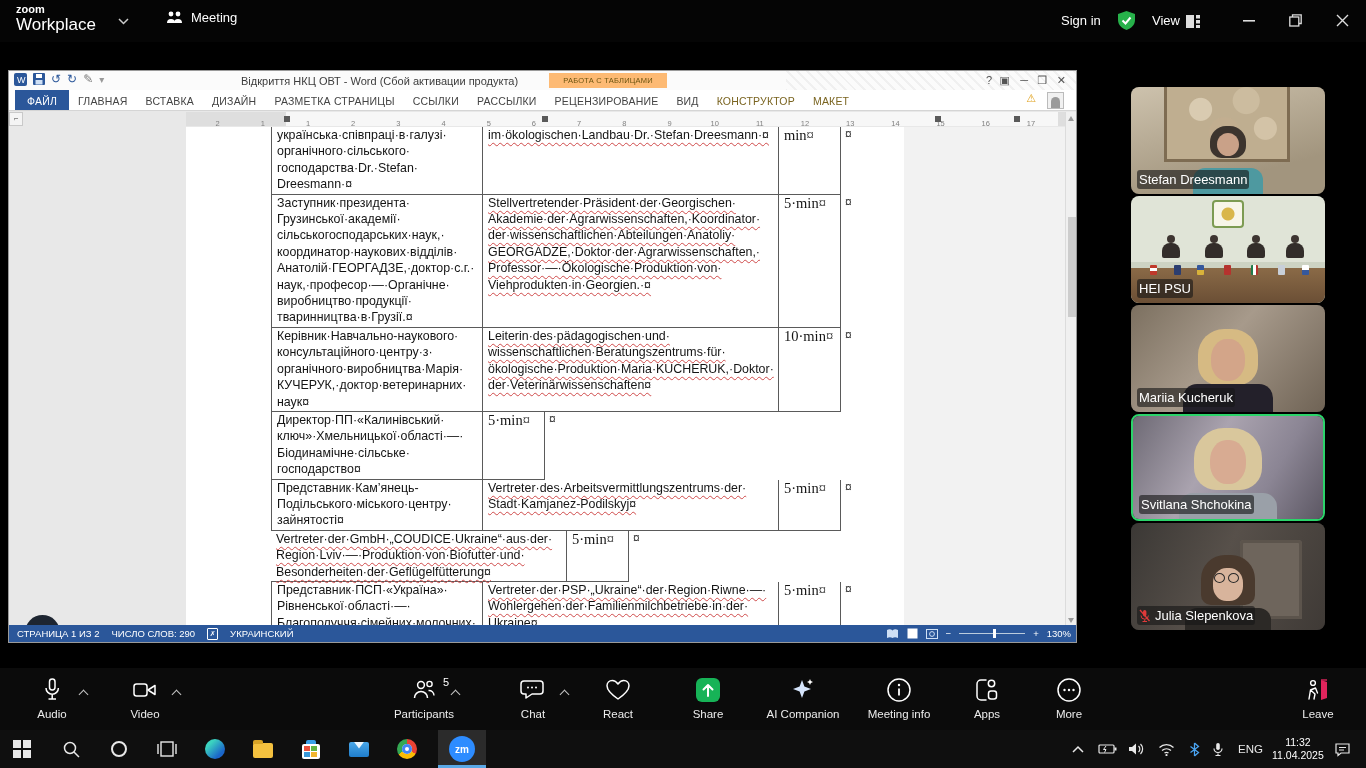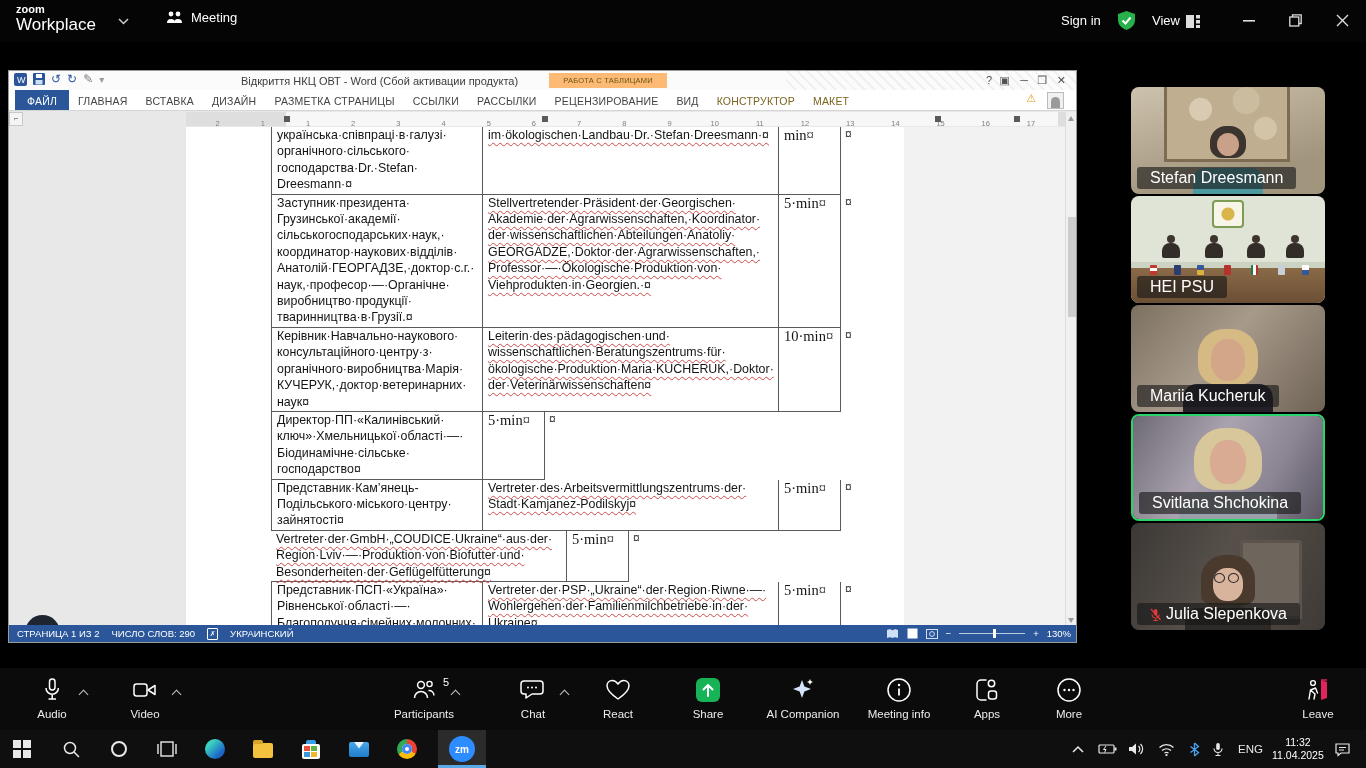--- a/index.html
+++ b/index.html
@@ -75,21 +75,21 @@
   .wstatus .it:first-child { margin-left:8px; }
   .proof { width:11px; height:12px; border:1px solid #fff; border-radius:1px; font-size:7px; line-height:10px; text-align:center; display:inline-block; }
   .wsr { margin-left:auto; display:flex; align-items:center; gap:8px; margin-right:5px; }
   .sldtrack { width:66px; height:1px; background:#bcd; position:relative; }
   .sldthumb { position:absolute; left:34px; top:-4px; width:3px; height:9px; background:#fff; }
 
   
   .tile { position:absolute; left:1131px; width:194px; height:107px; border-radius:8px; overflow:hidden; background:#222; }
   .tile.active { border:2.5px solid #2bd46a; }
   .vid { position:absolute; inset:0; }
-  .nameplate { position:absolute; left:6px; bottom:5px; background:rgba(22,22,22,.62); color:#fff; font-size:16px; padding:2px 13px; border-radius:3px; display:flex; align-items:center; gap:5px; }
+  .nameplate { position:absolute; left:6px; bottom:5px; background:rgba(22,22,22,.62); color:#fff; font-size:13px; padding:2px 2px; border-radius:3px; display:flex; align-items:center; gap:5px; }
 
   .vid1 { background:linear-gradient(165deg,#cdc2ad,#a2957e 75%); }
   .vid1 .paint { position:absolute; left:17%; top:-4px; width:65%; height:74%; background:#bfae90; border:3px solid #7e6c52;
     background-image:radial-gradient(circle at 28% 32%,#d9cbb1 0 11px,transparent 12px),radial-gradient(circle at 66% 20%,#ccbc9f 0 13px,transparent 14px),radial-gradient(circle at 48% 64%,#c2ae90 0 15px,transparent 16px),radial-gradient(circle at 82% 58%,#d3c3a7 0 11px,transparent 12px); }
   .vid1 .butterfly { position:absolute; left:45%; top:46%; width:13px; height:9px; background:#d95b22; border-radius:45% 60% 50% 55%; transform:rotate(-18deg); }
   .vid1 .head { position:absolute; left:50%; top:36%; width:36px; height:32px; margin-left:-18px; background:#3c342e; border-radius:16px 16px 12px 12px; }
   .vid1 .head i { position:absolute; left:7px; top:7px; width:22px; height:23px; background:#c9a188; border-radius:50%; }
   .vid1 .body { position:absolute; left:50%; bottom:0; width:70px; height:26px; margin-left:-35px; background:#4e99a0; border-radius:12px 12px 0 0; }
 
   .vid2 { background:linear-gradient(#e0e4d7 62%,#cdd3c3 62%); }

